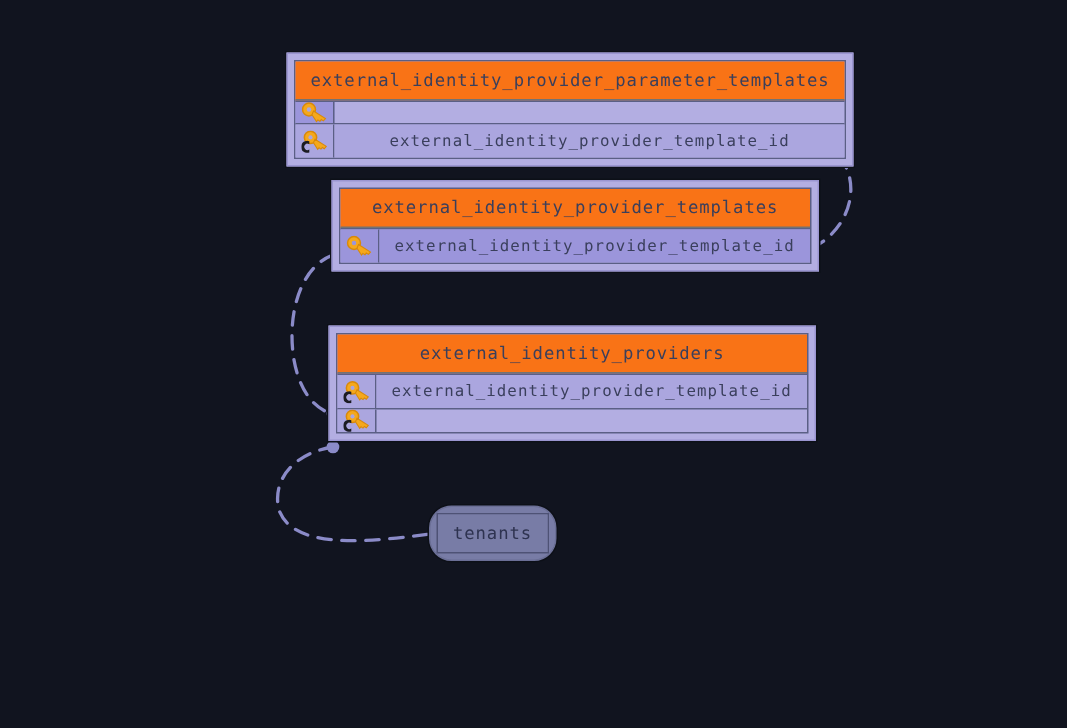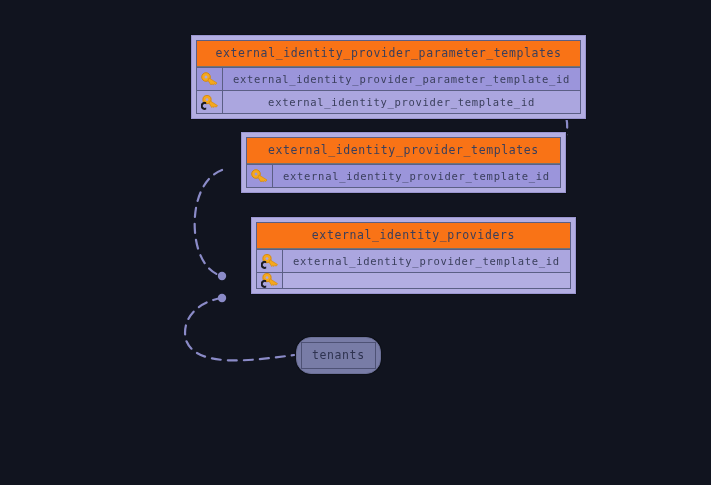--- a/index.html
+++ b/index.html
@@ -99,23 +99,23 @@
   .row.pk .row-name,
   .row.pk .row-icon { background: #9b95db; }
 
   .row.fk .row-name,
   .row.fk .row-icon { background: #aba6df; }
 
   .key-svg { display: block; }
 
   
   #tbl-eidp-param-templates { left: 191px; top: 35px; }
-  #tbl-eidp-templates       { left: 221px; top: 132px; margin-left: 20px; }
-  #tbl-eidp                 { left: 219px; top: 217px; margin-left: 32px; }
-  #tbl-tenants              { left: 296px; top: 337px; border-radius: 15px; }
+  #tbl-eidp-templates       { left: 221px; top: 120px; }
+  #tbl-eidp                 { left: 219px; top: 217px; }
+  #tbl-tenants              { left: 286px; top: 337px; border-radius: 15px; }
 </style>
 </head>
 <body>
 
 <div id="canvas">
 
   <svg id="edges" viewBox="0 0 711 485" xmlns="http://www.w3.org/2000/svg">
     <g fill="none" stroke="#8b8bc8" stroke-width="2.2" stroke-dasharray="9 7" stroke-linecap="round">
 
       <path d="M 546 96 C 572 104, 575 140, 550 160 C 535 171, 520 172, 508 172"></path>
@@ -136,21 +136,20 @@
       <div class="table-header">external_identity_provider_parameter_templates</div>
 
       <div class="row pk">
         <span class="row-icon">
           <svg class="key-svg" width="18" height="14" viewBox="0 0 18 14">
             <circle cx="5" cy="5" r="4.3" fill="#f5a81c" stroke="#d8890a" stroke-width="1"></circle>
             <circle cx="5" cy="5" r="1.5" fill="#aba6df"></circle>
             <path d="M8 6 L16 11 L14.6 12.6 L13.2 11.7 L12.3 12.8 L10.9 11.9 L10 13 L7 8.5 Z" fill="#f5a81c" stroke="#d8890a" stroke-width="0.7"></path>
           </svg>
         </span>
-        <span class="row-name">external_identity_provider_parameter_template_id</span>
       </div>
 
       <div class="row fk">
         <span class="row-icon">
           <svg class="key-svg" width="18" height="15" viewBox="0 0 18 15">
             <circle cx="6" cy="4.6" r="4.1" fill="#f5a81c" stroke="#d8890a" stroke-width="1"></circle>
             <circle cx="6" cy="4.6" r="1.4" fill="#aba6df"></circle>
             <path d="M9 5.8 L16.5 10.6 L15.2 12.2 L13.9 11.3 L13 12.4 L11.7 11.5 L10.8 12.6 L8 8.2 Z" fill="#f5a81c" stroke="#d8890a" stroke-width="0.7"></path>
             <path d="M5.2 7.2 A4 4 0 1 0 5.2 14.6 L5.2 12.6 A2.1 2.1 0 1 1 5.2 9.2 Z" fill="#1b1b22"></path>
           </svg>

